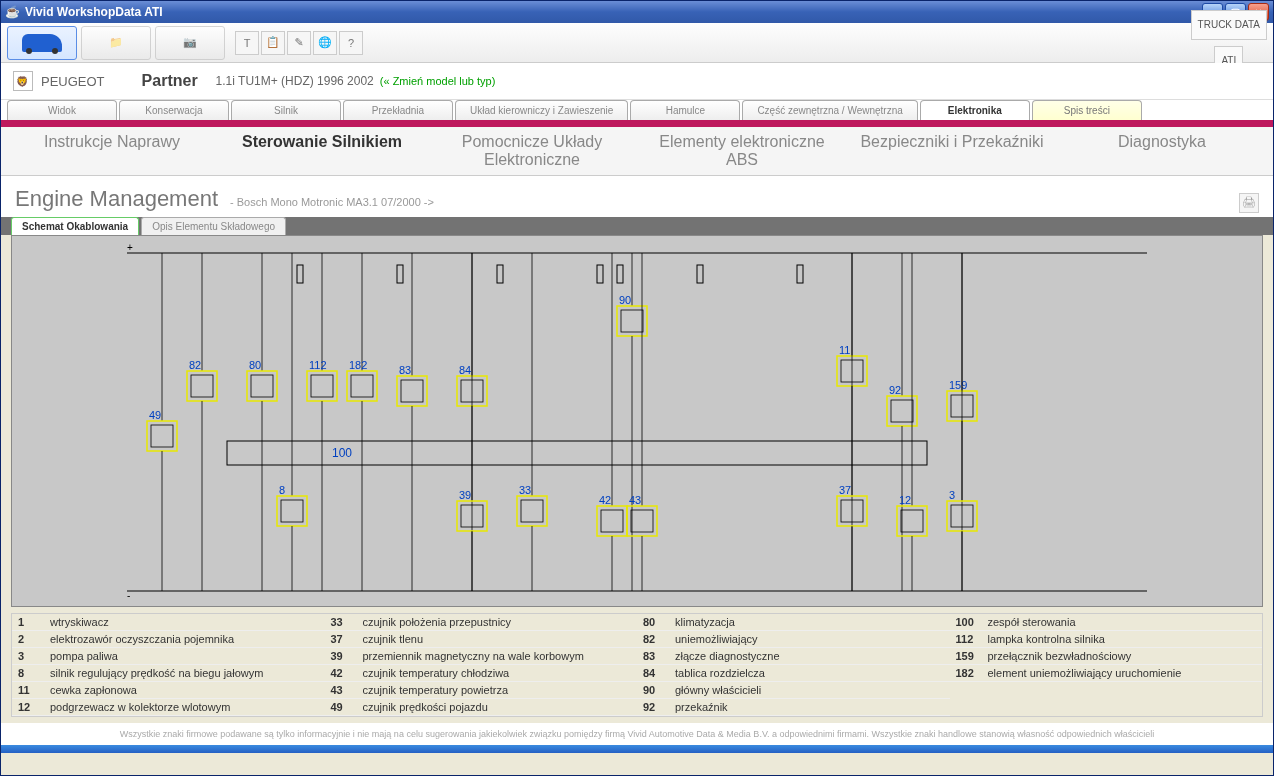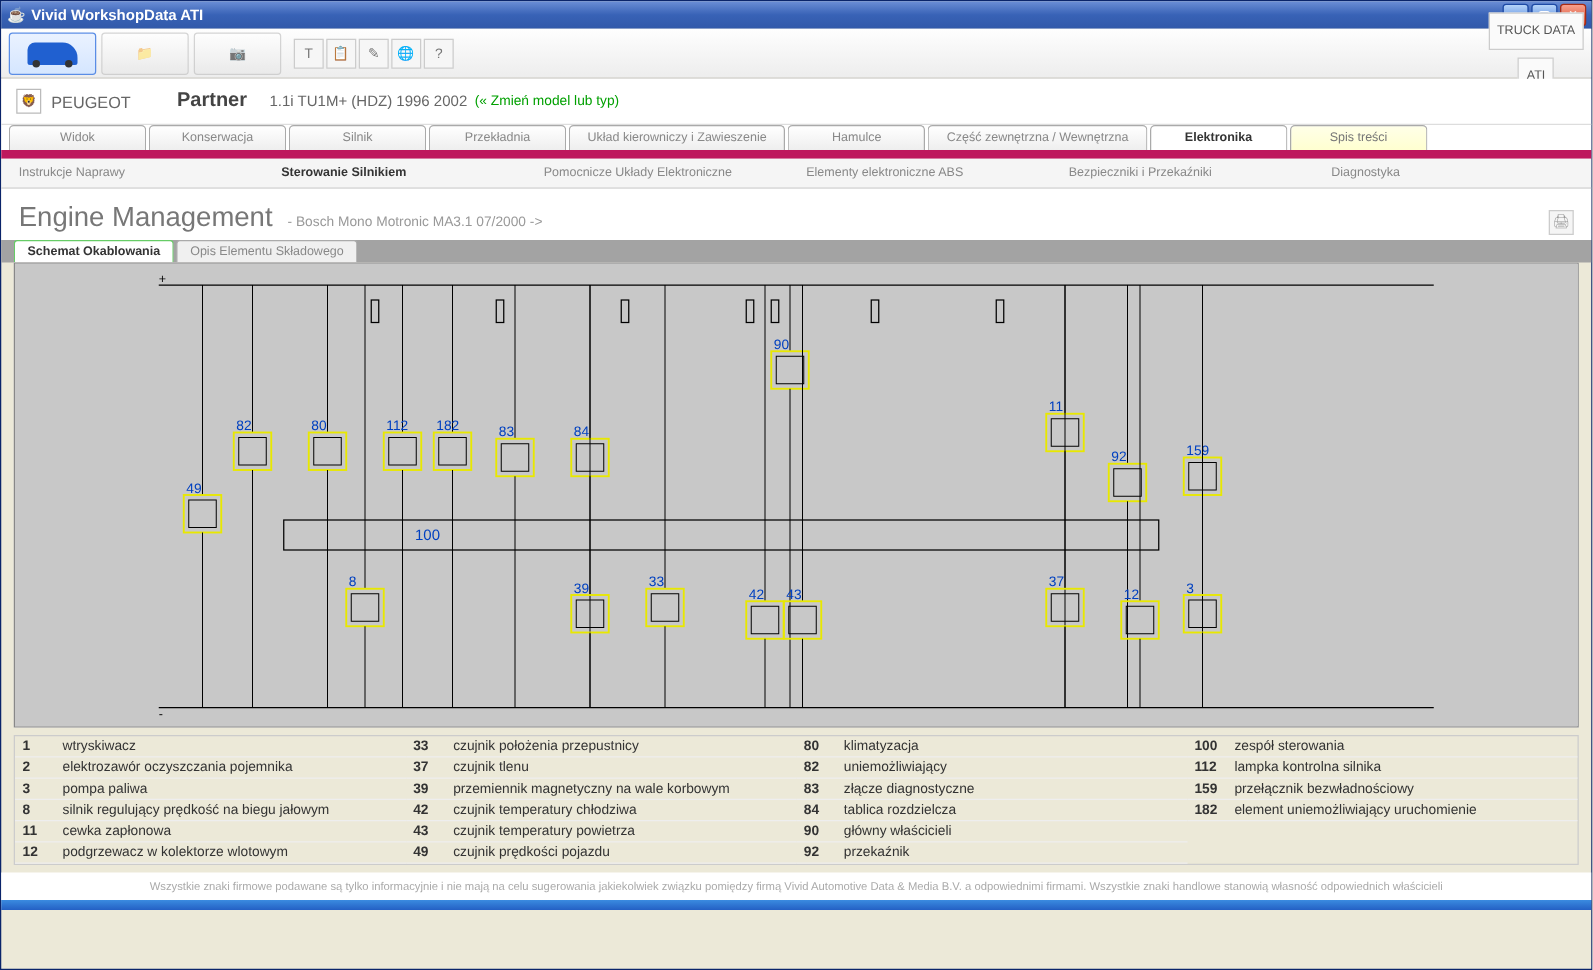--- a/index.html
+++ b/index.html
@@ -21,27 +21,27 @@
 .vehicle-icon { width: 20px; height: 20px; background: #fff; border: 1px solid #bbb; margin-right: 8px; display: inline-flex; align-items: center; justify-content: center; color: #003399; font-size: 10px; }
 .vehicle-make { color: #666; font-size: 13px; }
 .vehicle-model { color: #444; font-size: 16px; font-weight: bold; margin-left: 2px; padding-left: 35px; }
 .vehicle-engine { color: #666; font-size: 12px; margin-left: 18px; }
 .change-link { color: #00a000; font-weight: normal; font-size: 11px; margin-left: 6px; cursor: pointer; }
 .tabrow { display: flex; align-items: flex-end; background: #fff; padding: 0 6px; border-bottom: 7px solid #be185d; }
 .tab { padding: 4px 14px; margin-right: 2px; background: linear-gradient(to bottom,#fff,#eee); border: 1px solid #aaa; border-bottom: none; border-radius: 4px 4px 0 0; color: #888; font-size: 10px; cursor: pointer; text-align: center; min-width: 110px; }
 .tab.active { color: #333; font-weight: bold; background: #fff; }
 .tab.highlight { background: linear-gradient(to bottom,#ffffe8,#ffffd0); color: #777; }
 .subtabrow { display: flex; background: #f5f5f5; padding: 2px 6px; border-bottom: 1px solid #ccc; }
-.subtab { flex: 1; padding: 4px 8px; color: #888; font-size: 10px; cursor: pointer; }
+.subtab { flex: 1; padding: 4px 8px; text-align: center; color: #888; font-size: 16px; cursor: pointer; }
 .subtab.active { color: #333; font-weight: bold; }
 .section-title { display: flex; align-items: baseline; padding: 10px 14px 4px; background: #fff; }
 .section-title h1 { font-size: 22px; color: #777; font-weight: normal; margin-right: 12px; }
 .section-title span { font-size: 11px; color: #999; }
 .print-btn { margin-left: auto; width: 20px; height: 20px; border: 1px solid #ccc; background: #f5f5f5; display: inline-flex; align-items: center; justify-content: center; font-size: 11px; color: #888; }
-.inner-tabs { display: flex; padding: 0 10px; background: #a3a3a3; }
+.inner-tabs { display: flex; padding: 0 10px; background: #737373; }
 .inner-tab { padding: 3px 10px; border: 1px solid #aaa; border-bottom: none; border-radius: 3px 3px 0 0; font-size: 10px; color: #888; margin-right: 2px; cursor: pointer; background: #f0f0f0; }
 .inner-tab.active { color: #333; font-weight: bold; background: #fff; border-color: #6c6; }
 .diagram-wrap { margin: 0 10px; border: 1px solid #888; background: #fff; }
 .diagram { width: 100%; height: 370px; background: #c8c8c8; position: relative; overflow: hidden; display: flex; align-items: center; justify-content: center; }
 .diagram svg { background: #c8c8c8; }
 .legend { margin: 6px 10px; border: 1px solid #ccc; display: flex; font-size: 11px; }
 .legend-col { flex: 1; }
 .legend-row { display: flex; border-bottom: 1px solid #eee; }
 .legend-num { width: 32px; padding: 2px 6px; font-weight: bold; text-align: left; }
 .legend-txt { flex: 1; padding: 2px 6px; }

